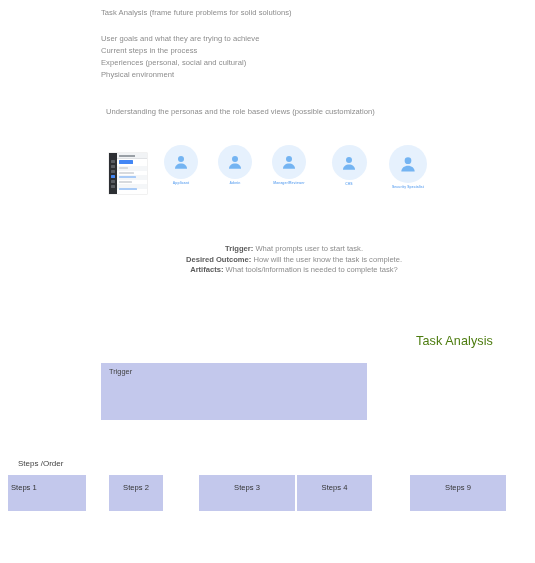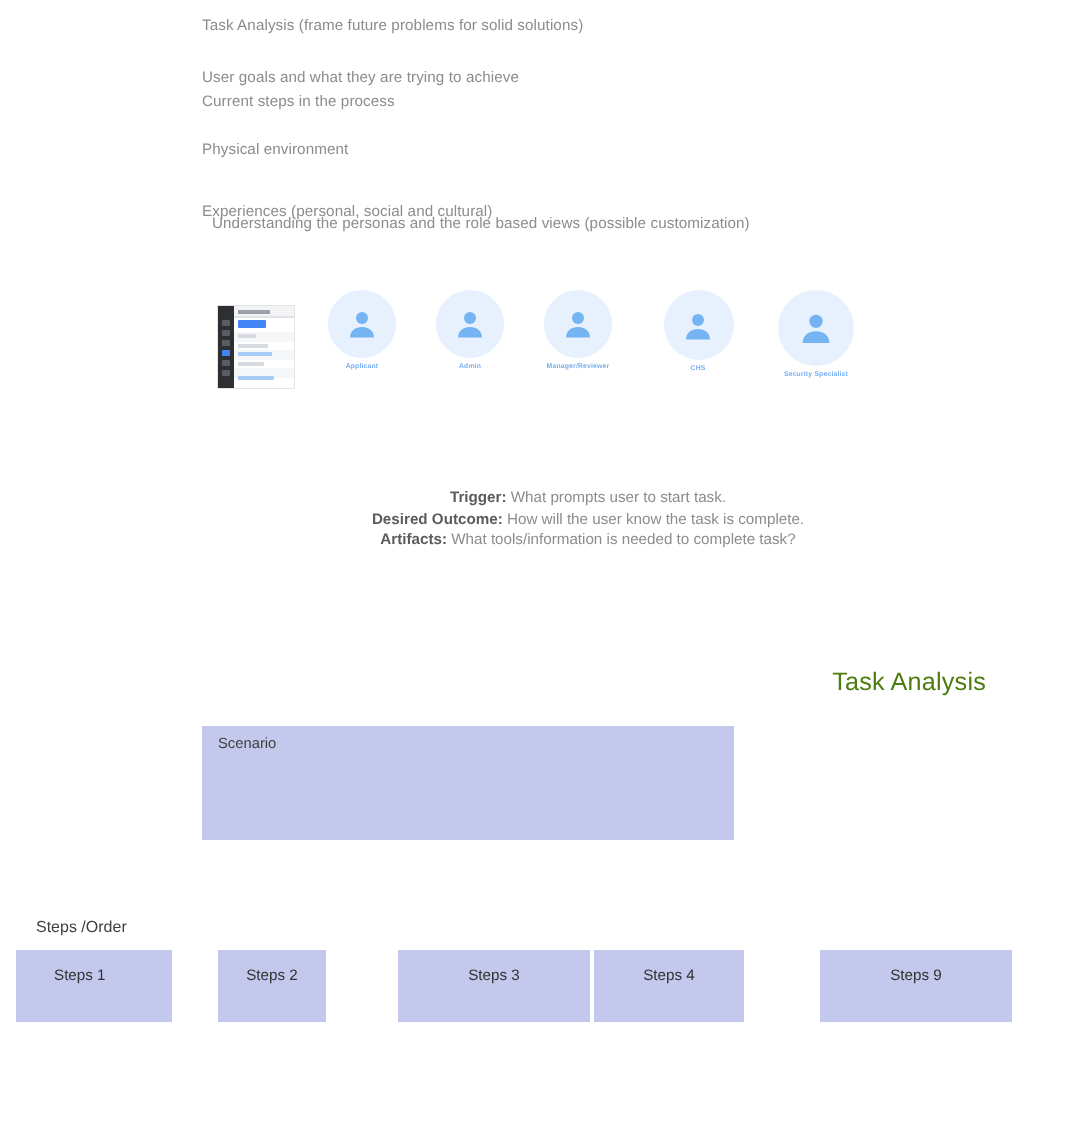--- a/index.html
+++ b/index.html
@@ -188,30 +188,30 @@
     font-size: 7.6px;
     color: #333333;
     white-space: nowrap;
   }
   .step-label.center {
     left: 0;
     width: 100%;
     text-align: center;
   }
   .step-label.left {
-    left: 19px;
+    left: 3px;
   }
 </style>
 </head>
 <body>
 
 <div class="note-line" style="left:101px; top:7px;">Task Analysis (frame future problems for solid solutions)</div>
 <div class="note-line" style="left:101px; top:33px;">User goals and what they are trying to achieve</div>
 <div class="note-line" style="left:101px; top:45px;">Current steps in the process</div>
-<div class="note-line" style="left:101px; top:57px;margin-top:43px;">Experiences (personal, social and cultural)</div>
+<div class="note-line" style="left:101px; top:57px;">Experiences (personal, social and cultural)</div>
 <div class="note-line" style="left:101px; top:69px;">Physical environment</div>
 
 <div class="note-line" style="left:106px; top:106px;">Understanding the personas and the role based views (possible customization)</div>
 
 <div id="app-thumb">
   <div class="thumb-rail">
     <div class="rail-dot" style="top:7px;"></div>
     <div class="rail-dot" style="top:12px;"></div>
     <div class="rail-dot" style="top:17px;"></div>
     <div class="rail-dot active" style="top:22px;"></div>
@@ -293,21 +293,21 @@
     <b>Desired Outcome:</b><span> How will the user know the task is complete.</span>
   </div>
   <div class="def-line">
     <b>Artifacts:</b><span> What tools/information is needed to complete task?</span>
   </div>
 </div>
 
 <div id="task-analysis-title">Task Analysis</div>
 
 <div id="scenario-box">
-  <div class="scenario-label">Scenario</div>
+  <div class="scenario-label">Trigger</div>
 </div>
 
 <div id="steps-order-label">Steps /Order</div>
 
 <div class="step-box" style="left:8px; width:78px;">
   <div class="step-label left">Steps 1</div>
 </div>
 <div class="step-box" style="left:109px; width:54px;">
   <div class="step-label center">Steps 2</div>
 </div>

